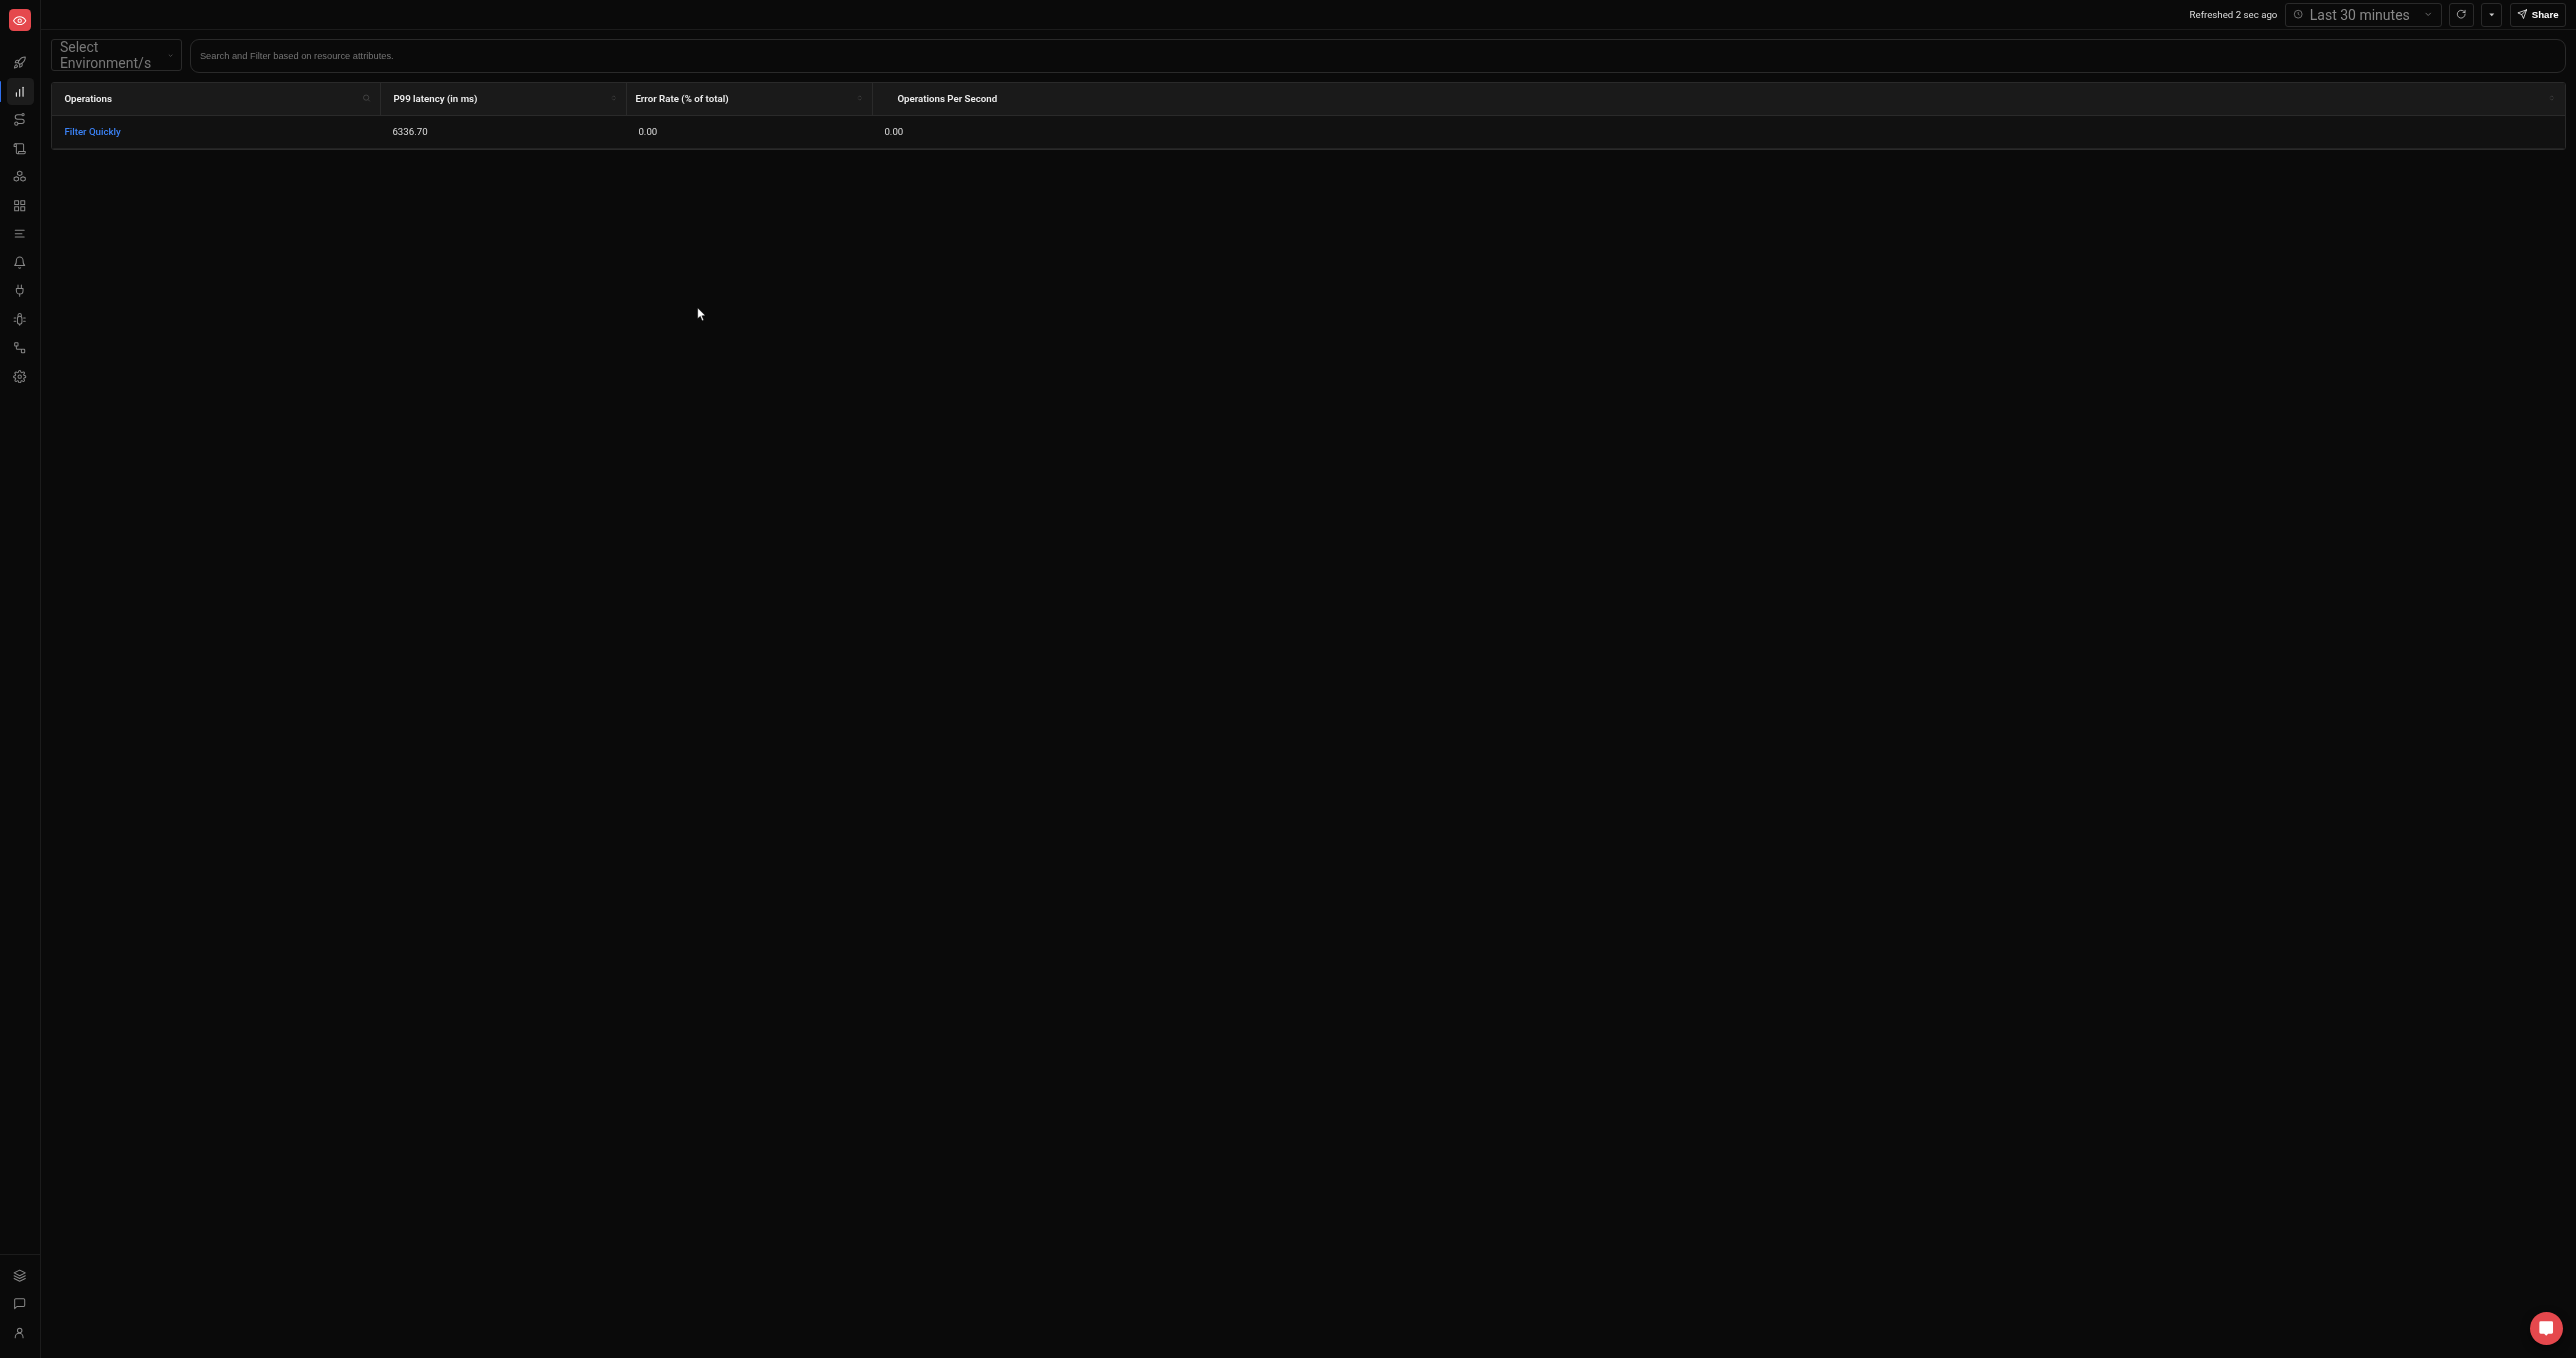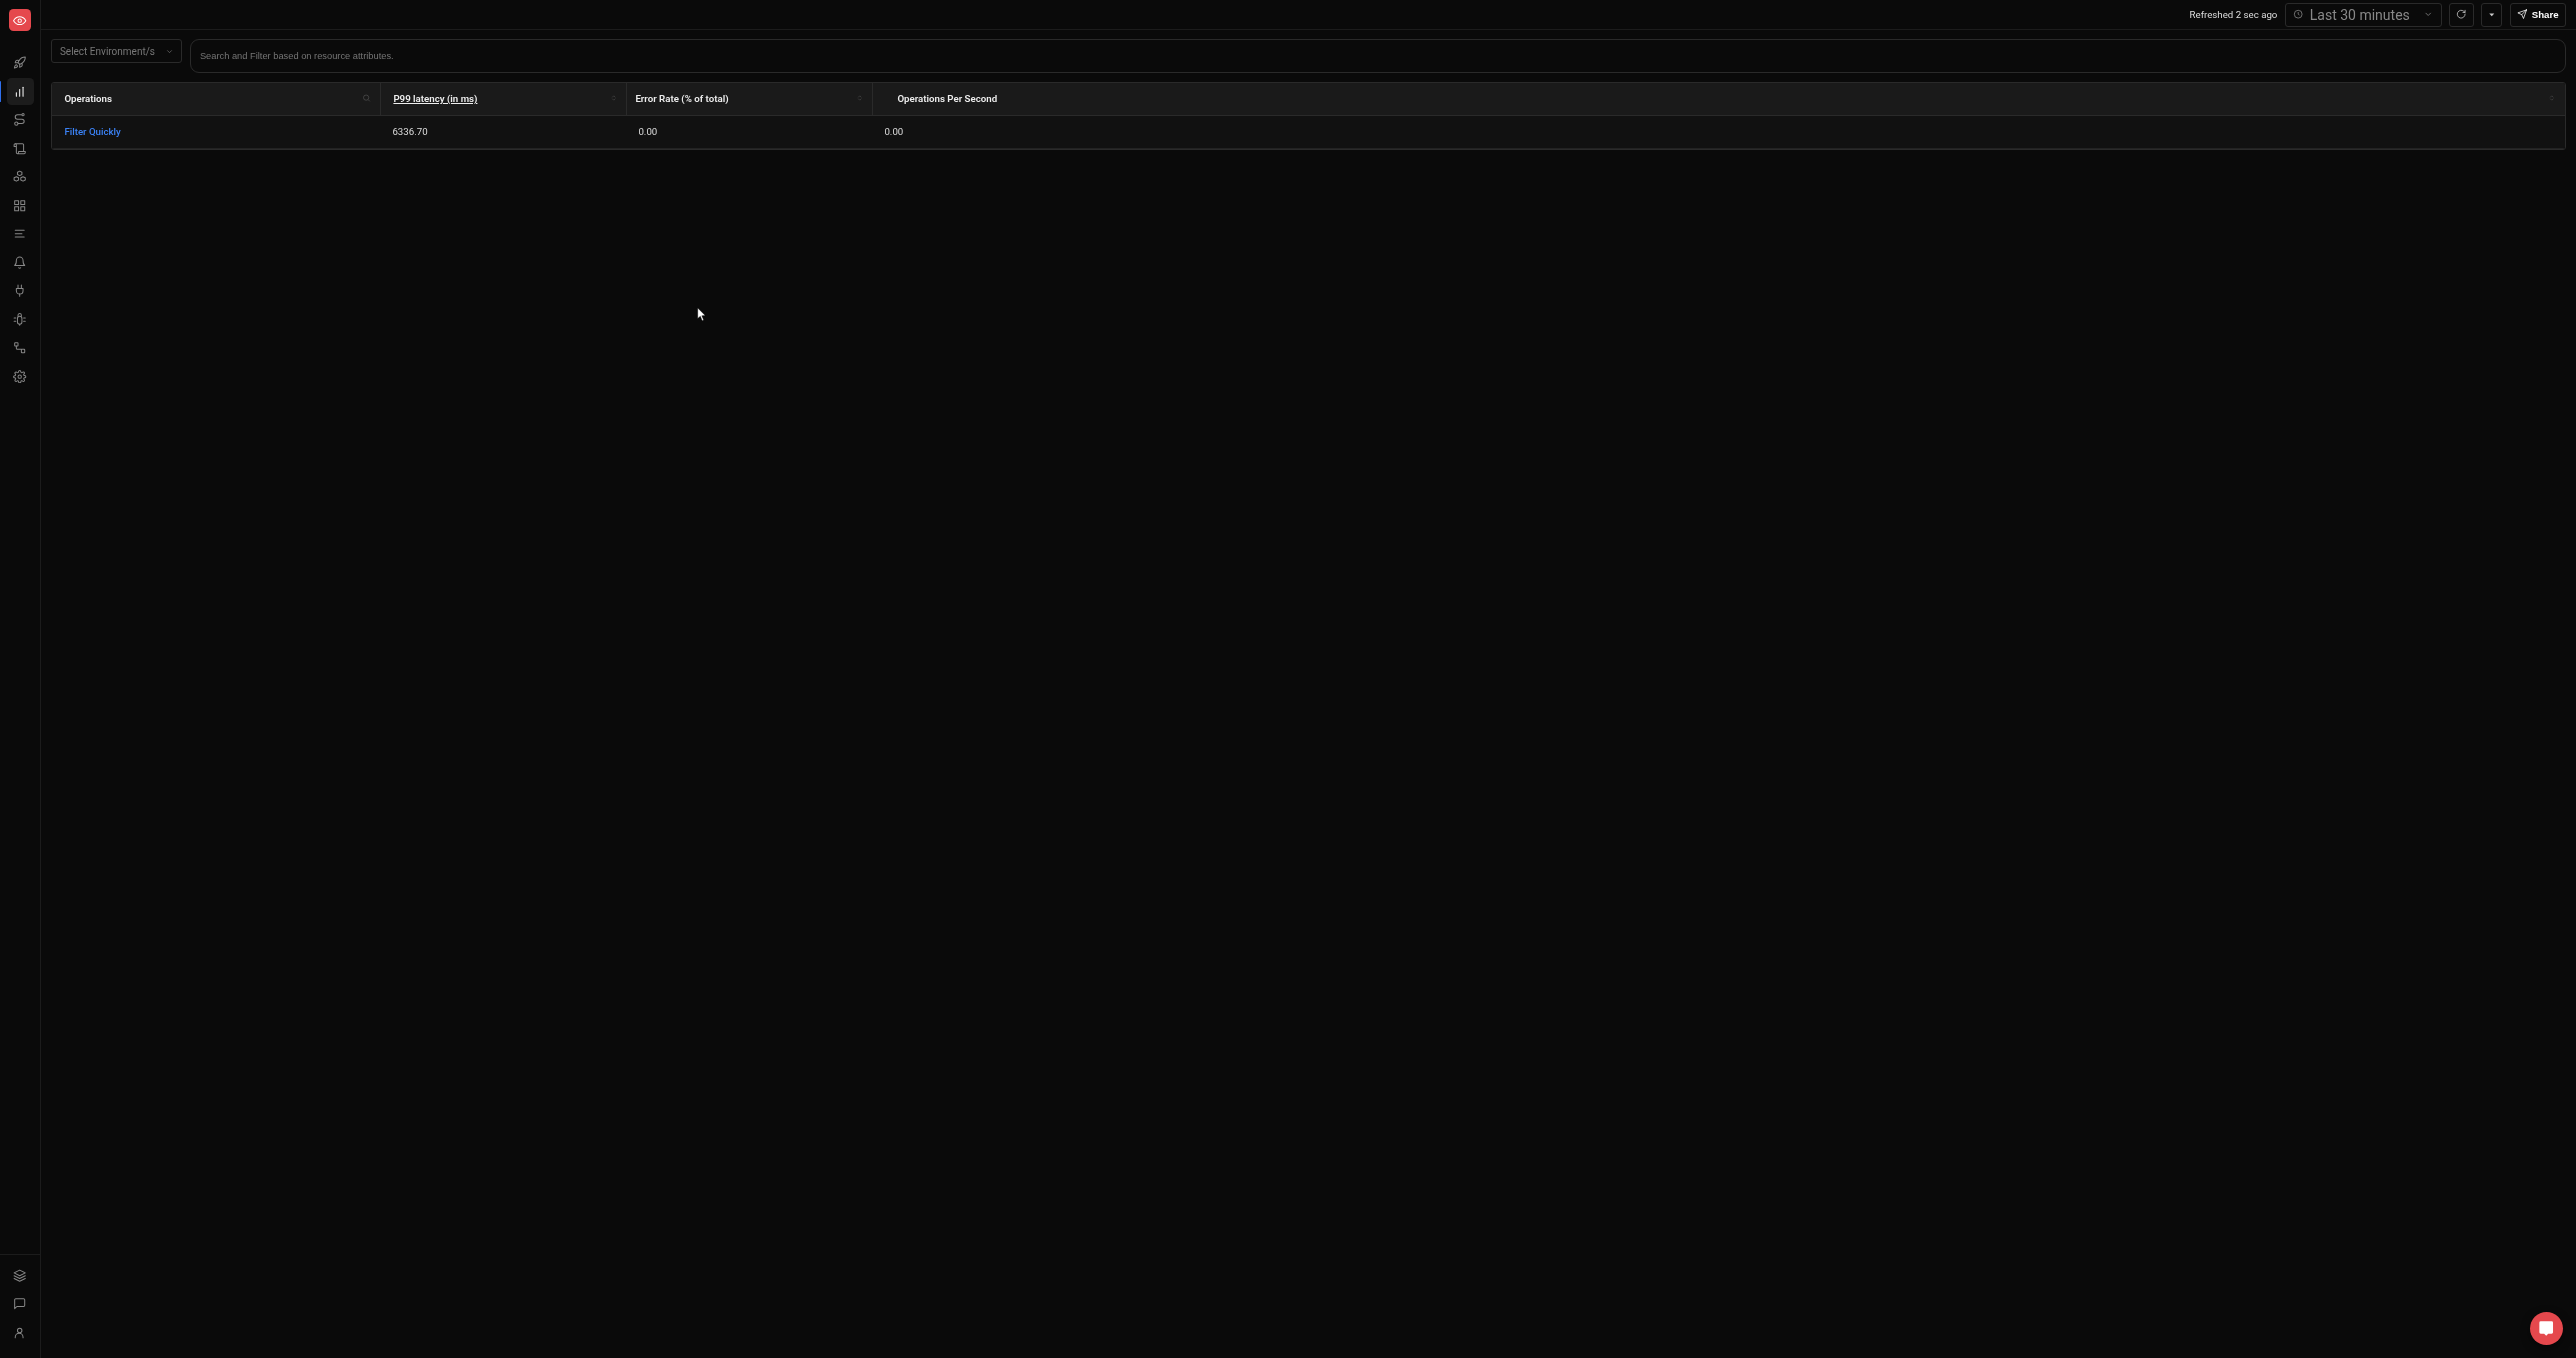--- a/index.html
+++ b/index.html
@@ -106,26 +106,26 @@
   .icon-btn svg { width:10.4px; height:10.4px; stroke:currentColor; fill:none; stroke-width:1.8; stroke-linecap:round; stroke-linejoin:round; }
   .share-btn { color:#fff; }
 
   
   .filter-row {
     display:flex;
     gap:7.5px;
     padding:9px 10.4px;
   }
   .env-select {
-    width:131px; height:24px;
+    width:131px; height:32px;
     border:0.7px solid #2a2a2a;
     border-radius:3px;
     display:flex; align-items:center; justify-content:space-between;
     padding:0 7.5px;
-    color:#777; font-size:10px;
+    color:#777; font-size:14px;
     cursor:pointer;
   }
   .env-select svg { width:9px; height:9px; stroke:#777; fill:none; stroke-width:1.8; }
   .search-filter {
     flex:1;
     height:24px;
     border:0.7px solid #2a2a2a;
     border-radius:9px;
     display:flex; align-items:center;
     padding:16px 9px;
@@ -144,21 +144,21 @@
   .thead { display:flex; background:#1a1a1a; border-bottom:0.7px solid #2a2a2a; }
   .th {
     padding:10.4px 12px;
     font-weight:600;
     color:#eee;
     font-size:9.7px;
     display:flex; align-items:center;
     position:relative;
   }
   .th.app { flex: 0 0 328px; }
-  .th.p99 { flex: 0 0 246px; border-left:0.7px solid #2a2a2a;text-decoration:underline; }
+  .th.p99 { flex: 0 0 246px; border-left:0.7px solid #2a2a2a; }
   .th.err { flex: 0 0 246px; border-left:0.7px solid #2a2a2a;padding-left:8px; }
   .th.ops { flex:1; border-left:0.7px solid #2a2a2a;padding-left:24px; }
   .th .sort-icon, .th .search-icon-th {
     position:absolute; right:9px; top:50%; transform:translateY(-50%);
     color:#555;
   }
   .th svg { width:9px; height:9px; stroke:currentColor; fill:none; stroke-width:1.8; }
   .sort-icon svg { width:7.5px; height:10.4px; }
 
   .tbody .tr { display:flex; border-bottom:0.7px solid #222; background:#111; }

